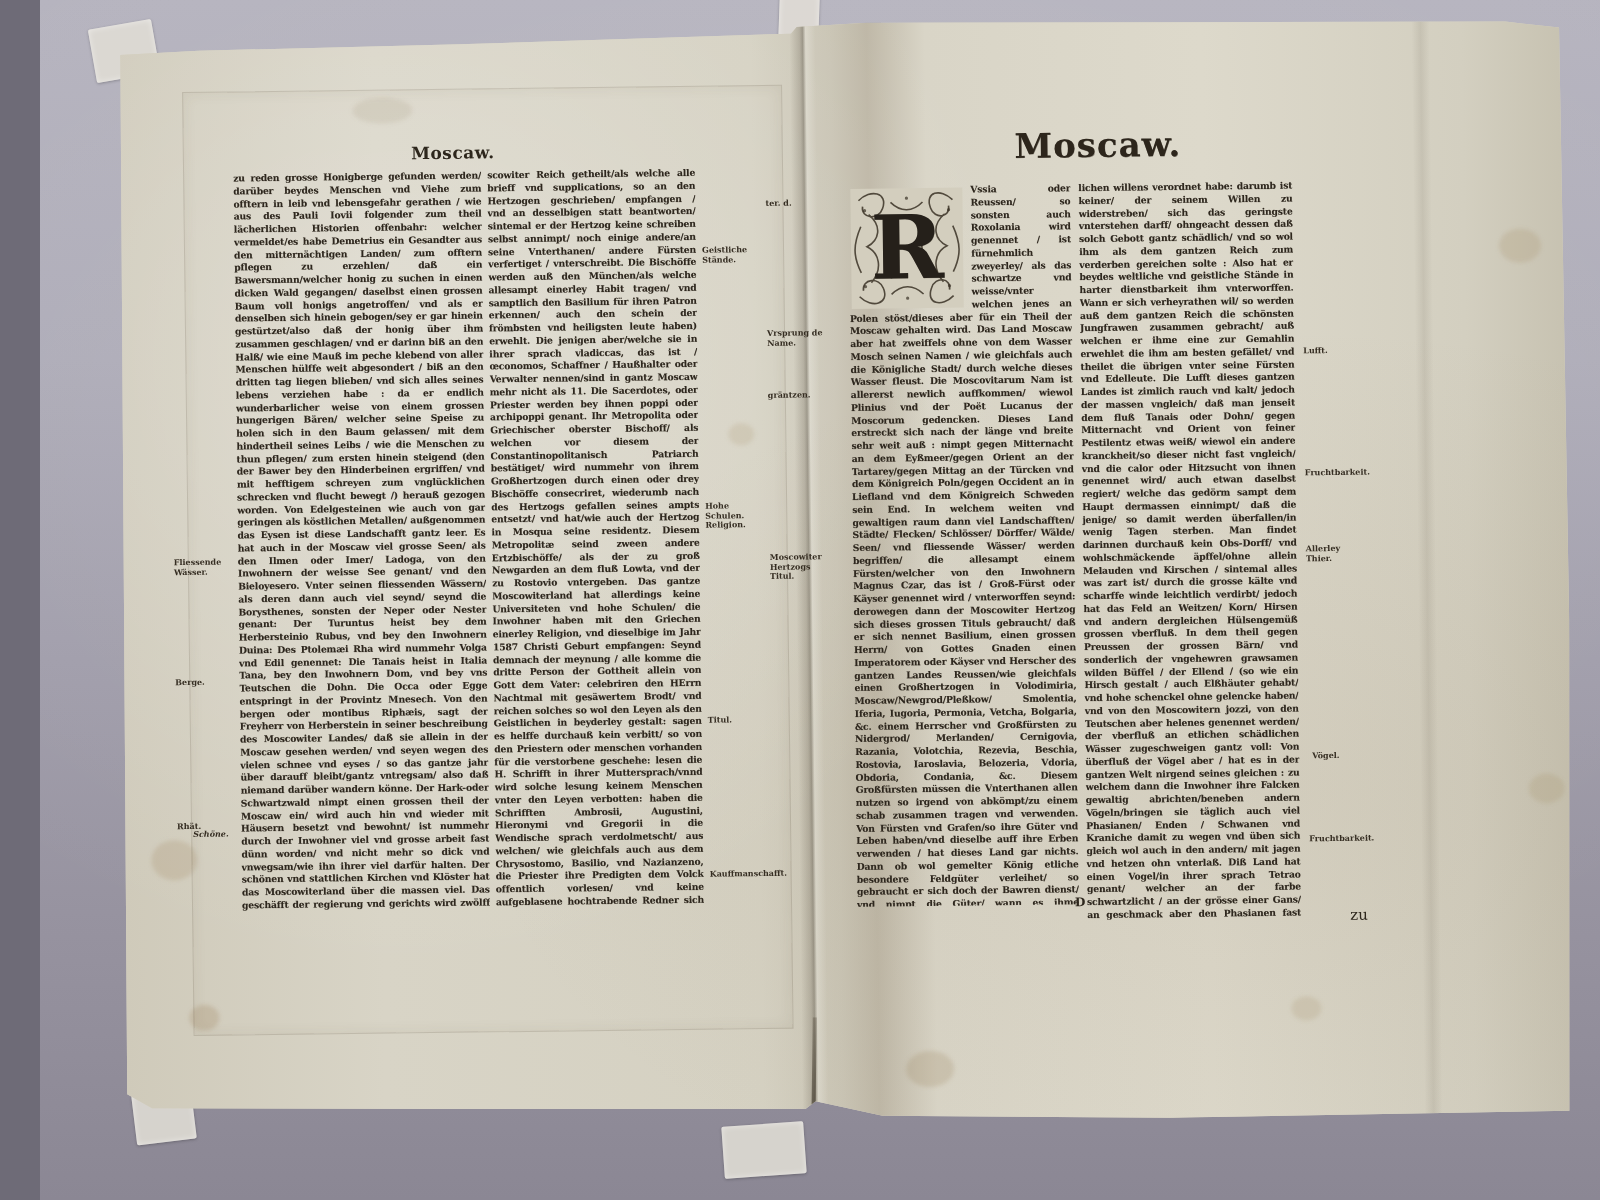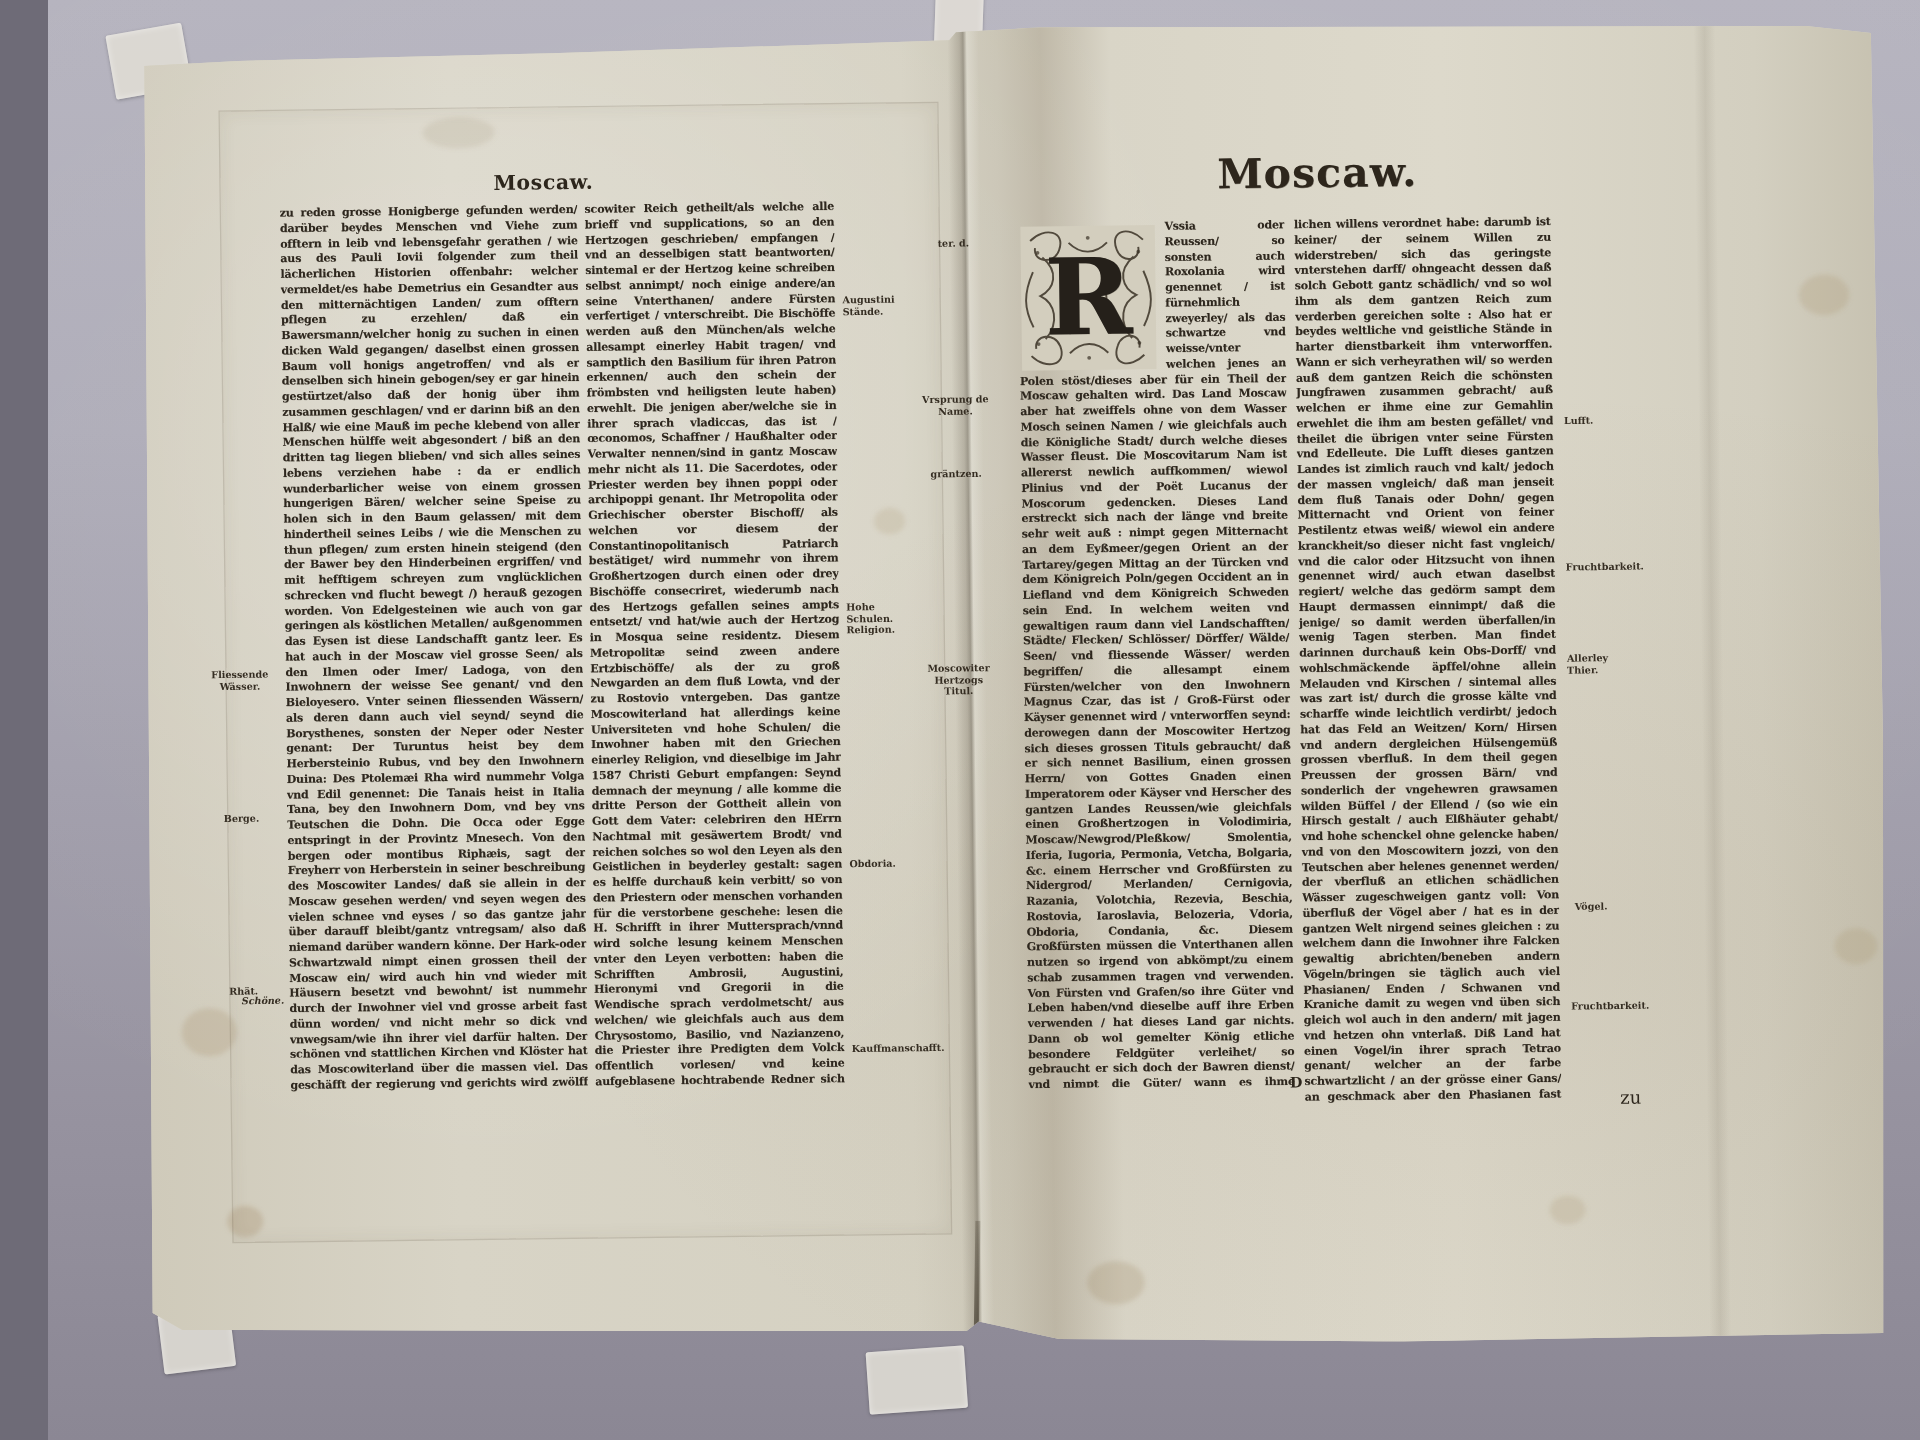--- a/index.html
+++ b/index.html
@@ -33,21 +33,21 @@
   .platemark{left:70px;top:62px;width:598px;height:942px;border:1px solid rgba(70,58,40,0.16);
     box-shadow:inset 0 0 14px rgba(90,76,52,0.08);}
   
   .ink{color:#2d261c;}
   .runhead{font-weight:700;font-size:17px;letter-spacing:0.5px;text-align:center;}
   .bighead{font-weight:700;font-size:34px;letter-spacing:1px;text-align:center;text-shadow:0.4px 0.4px 0 rgba(45,38,28,0.5);}
   .col{font-size:9.2px;line-height:12.75px;text-align:justify;font-weight:700;
     letter-spacing:-0.15px;word-spacing:0.4px;overflow:hidden;color:#2e271e;
     text-shadow:0.25px 0.25px 0 rgba(46,39,30,0.35);}
   .mnote{font-size:8px;line-height:9.5px;font-weight:700;color:#352d22;width:52px;}
-  .mnote.rt{text-align:center;}
+  .mnote.rt{text-align:left;}
   .dropcap-host{position:relative;float:left;width:116px;height:124px;margin:2px 6px 0 0;}
   .sigmark{font-size:12px;font-weight:700;color:#2d261c;}
   .catchword{font-size:15px;font-weight:400;color:#2d261c;}
 </style>
 </head>
 <body>
 
 <div class="scene">
 
   <div class="tape" style="left:52px;top:24px;width:64px;height:54px;transform:rotate(-10deg);"></div>
@@ -75,23 +75,23 @@
     <div class="runhead ink" style="left:240px;top:116px;width:200px;">Moscaw.</div>
 
     <div class="mnote rt" style="left:56px;top:528px;">Fliessende Wässer.</div>
     <div class="mnote rt" style="left:56px;top:648px;">Berge.</div>
     <div class="mnote rt" style="left:72px;top:800px;font-style:italic;">Schöne.</div>
     <div class="mnote rt" style="left:56px;top:792px;">Rhät.</div>
 
     <div class="col" style="left:120px;top:143px;width:248px;height:740px;">zu reden grosse Honigberge gefunden werden/ darüber beydes Menschen vnd Viehe zum offtern in leib vnd lebensgefahr gerathen / wie aus des Pauli Iovii folgender zum theil lächerlichen Historien offenbahr: welcher vermeldet/es habe Demetrius ein Gesandter aus den mitternächtigen Landen/ zum offtern pflegen zu erzehlen/ daß ein Bawersmann/welcher honig zu suchen in einen dicken Wald gegangen/ daselbst einen grossen Baum voll honigs angetroffen/ vnd als er denselben sich hinein gebogen/sey er gar hinein gestürtzet/also daß der honig über ihm zusammen geschlagen/ vnd er darinn biß an den Halß/ wie eine Mauß im peche klebend von aller Menschen hülffe weit abgesondert / biß an den dritten tag liegen blieben/ vnd sich alles seines lebens verziehen habe : da er endlich wunderbarlicher weise von einem grossen hungerigen Bären/ welcher seine Speise zu holen sich in den Baum gelassen/ mit dem hindertheil seines Leibs / wie die Menschen zu thun pflegen/ zum ersten hinein steigend (den der Bawer bey den Hinderbeinen ergriffen/ vnd mit hefftigem schreyen zum vnglücklichen schrecken vnd flucht bewegt /) herauß gezogen worden. Von Edelgesteinen wie auch von gar geringen als köstlichen Metallen/ außgenommen das Eysen ist diese Landschafft gantz leer. Es hat auch in der Moscaw viel grosse Seen/ als den Ilmen oder Imer/ Ladoga, von den Inwohnern der weisse See genant/ vnd den Bieloyesero. Vnter seinen fliessenden Wässern/ als deren dann auch viel seynd/ seynd die Borysthenes, sonsten der Neper oder Nester genant: Der Turuntus heist bey dem Herbersteinio Rubus, vnd bey den Inwohnern Duina: Des Ptolemæi Rha wird nummehr Volga vnd Edil genennet: Die Tanais heist in Italia Tana, bey den Inwohnern Dom, vnd bey vns Teutschen die Dohn. Die Occa oder Egge entspringt in der Provintz Mnesech. Von den bergen oder montibus Riphæis, sagt der Freyherr von Herberstein in seiner beschreibung des Moscowiter Landes/ daß sie allein in der Moscaw gesehen werden/ vnd seyen wegen des vielen schnee vnd eyses / so das gantze jahr über darauff bleibt/gantz vntregsam/ also daß niemand darüber wandern könne. Der Hark-oder Schwartzwald nimpt einen grossen theil der Moscaw ein/ wird auch hin vnd wieder mit Häusern besetzt vnd bewohnt/ ist nummehr durch der Inwohner viel vnd grosse arbeit fast dünn worden/ vnd nicht mehr so dick vnd vnwegsam/wie ihn ihrer viel darfür halten. Der schönen vnd stattlichen Kirchen vnd Klöster hat das Moscowiterland über die massen viel. Das geschäfft der regierung vnd gerichts wird zwölff Rähten so täglich zu hoff seynd/ von dem Hertzog aufferlegt vnd befohlen/wie auch werden vnter solche auch alle præfecturæ oder Vogtheyen der Städte vnd Schlösser in dem gantzen Mo-</div>
     <div class="col" style="left:374px;top:143px;width:208px;height:740px;">scowiter Reich getheilt/als welche alle brieff vnd supplications, so an den Hertzogen geschrieben/ empfangen / vnd an desselbigen statt beantworten/ sintemal er der Hertzog keine schreiben selbst annimpt/ noch einige andere/an seine Vnterthanen/ andere Fürsten verfertiget / vnterschreibt. Die Bischöffe werden auß den München/als welche allesampt einerley Habit tragen/ vnd samptlich den Basilium für ihren Patron erkennen/ auch den schein der frömbsten vnd heiligsten leute haben) erwehlt. Die jenigen aber/welche sie in ihrer sprach vladiccas, das ist / œconomos, Schaffner / Haußhalter oder Verwalter nennen/sind in gantz Moscaw mehr nicht als 11. Die Sacerdotes, oder Priester werden bey ihnen poppi oder archipoppi genant. Ihr Metropolita oder Griechischer oberster Bischoff/ als welchen vor diesem der Constantinopolitanisch Patriarch bestätiget/ wird nummehr von ihrem Großhertzogen durch einen oder drey Bischöffe consecriret, wiederumb nach des Hertzogs gefallen seines ampts entsetzt/ vnd hat/wie auch der Hertzog in Mosqua seine residentz. Diesem Metropolitæ seind zween andere Ertzbischöffe/ als der zu groß Newgarden an dem fluß Lowta, vnd der zu Rostovio vntergeben. Das gantze Moscowiterland hat allerdings keine Universiteten vnd hohe Schulen/ die Inwohner haben mit den Griechen einerley Religion, vnd dieselbige im Jahr 1587 Christi Geburt empfangen: Seynd demnach der meynung / alle komme die dritte Person der Gottheit allein von Gott dem Vater: celebriren den HErrn Nachtmal mit gesäwertem Brodt/ vnd reichen solches so wol den Leyen als den Geistlichen in beyderley gestalt: sagen es helffe durchauß kein verbitt/ so von den Priestern oder menschen vorhanden für die verstorbene geschehe: lesen die H. Schrifft in ihrer Muttersprach/vnnd wird solche lesung keinem Menschen vnter den Leyen verbotten: haben die Schrifften Ambrosii, Augustini, Hieronymi vnd Gregorii in die Wendische sprach verdolmetscht/ aus welchen/ wie gleichfals auch aus dem Chrysostomo, Basilio, vnd Nazianzeno, die Priester ihre Predigten dem Volck offentlich vorlesen/ vnd keine aufgeblasene hochtrabende Redner sich vermercken lassen/ daß man das einfältige Volck kein einfältig vnterrichte/ also daß man sie mit ihren freundschafften Fragen wolte irr machen vnd verwirren. Den Ehestand belangend/ lassen sie zwar einem Mann zwey Weiber zu/ haltens aber für keine rechte Ehe: rechnen die vnzucht für keine Ehebruch/so geringer stands leute sind. Die jenige aber/ so wegen der Dienstbarkeit ihrer Freyheit geniest/ sintemal sie auch alle Kräfften für ihre Knechte bekennen. Sie leben zu hauß sehr wol/ dieweil nemlich auch die allerbeste schlechtfeilsten bey ihnen vmb ein fast gering geld gekaufft werden/als nemlich ein Hun oder End vmb einen geringen silbernen Pfenning. Dieweil in ihrem Land fast kein Wein wächst / lassen sie ihnen denselben aus frembden landen zuführen/ vnd brauchen denselbigen allein in den hohen Festen/vnd in fürnehmen Gastereyen/trincken sonsten gemeiniglich Bier/ vnd Meth/ damit es zur zeit des Sommers etwan fein kühl wird/ stücker Eyß darein werffen. Sie halten den auß gepressten safft der vnzeitigen Kirschen für hoch. Mit gutem flachs/ hanff/allerley fellwerck/ häuten vnd wax wird grosser handel/ als welche wahren von dann in gantz Europam verführt werden.</div>
 
-    <div class="mnote" style="left:588px;top:222px;">Augustini Stände.</div>
+    <div class="mnote" style="left:588px;top:222px;">Geistliche Stände.</div>
     <div class="mnote" style="left:588px;top:478px;">Hohe Schulen. Religion.</div>
-    <div class="mnote" style="left:588px;top:692px;">Obdoria.</div>
+    <div class="mnote" style="left:588px;top:692px;">Titul.</div>
     <div class="mnote" style="left:588px;top:846px;">Kauffmanschafft.</div>
 
     <div class="bighead ink" style="left:850px;top:106px;width:270px;">Moscaw.</div>
 
     <div class="mnote rt" style="left:652px;top:176px;width:58px;">ter. d.</div>
     <div class="mnote rt" style="left:652px;top:306px;width:58px;">Vrsprung de Name.</div>
     <div class="mnote rt" style="left:652px;top:368px;width:58px;">gräntzen.</div>
     <div class="mnote rt" style="left:652px;top:530px;width:58px;">Moscowiter Hertzogs Titul.</div>
 
     <div class="col" style="left:735px;top:163px;width:222px;height:722px;">

